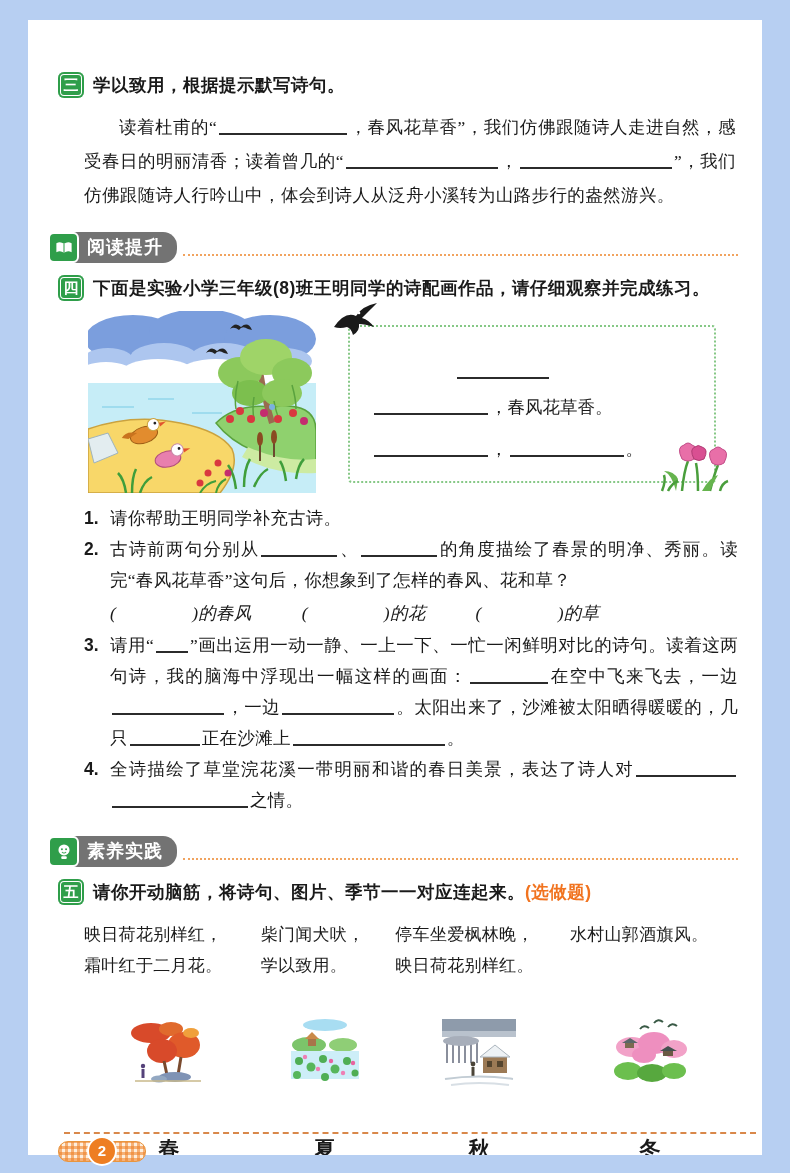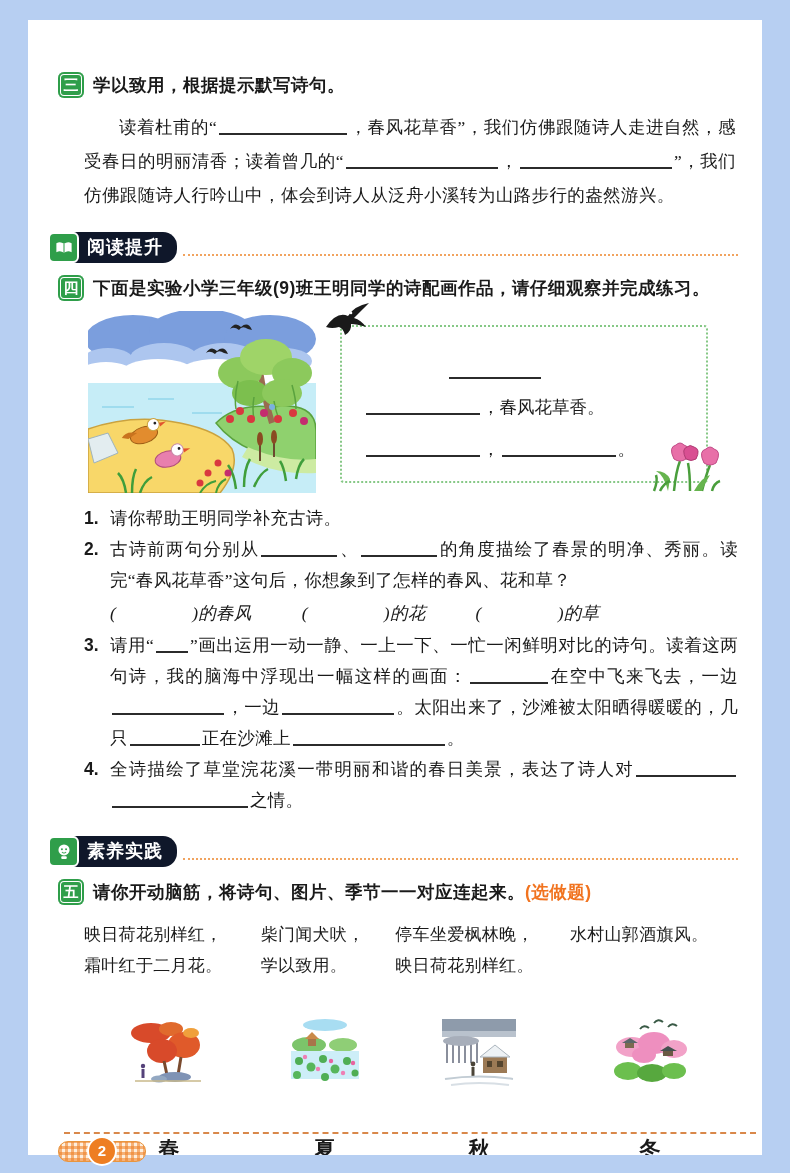--- a/index.html
+++ b/index.html
@@ -23,39 +23,39 @@
     font-family:"Liberation Sans","DejaVu Sans",sans-serif;font-weight:bold;
     font-size:17.5px;line-height:26px;letter-spacing:.5px;
   }
   
   .badge-row{display:flex;align-items:center;margin:20px 0 12px -10px;}
   .badge-icon{
     position:relative;z-index:2;width:27px;height:27px;background:#2f9e4a;border-radius:6px;
     display:flex;align-items:center;justify-content:center;border:2px solid #fff;
   }
   .badge-pill{
-    position:relative;z-index:1;margin-left:-8px;background:#0f172a;color:#fff;
+    position:relative;z-index:1;margin-left:-8px;background:#737373;color:#fff;
     font-family:"Liberation Sans","DejaVu Sans",sans-serif;font-weight:bold;font-size:18px;
     padding:3px 14px 4px 16px;border-radius:6px 14px 14px 6px;letter-spacing:1px;text-align:center;
   }
   .leader{flex:1;border-bottom:2.5px dotted #f1a35f;margin:14px 0 0 6px;}
   
   .para{
     margin:12px 2px 14px 26px;font-size:17.5px;line-height:34px;
     text-indent:2em;text-align:justify;letter-spacing:.4px;
   }
   .blank{display:inline-block;border-bottom:2px solid #2b2b2b;height:15px;vertical-align:-2px;margin:0 2px;}
   .gap{display:inline-block;}
   .orange-text{color:#f1731f;}
   .q{display:flex;margin-left:26px;font-size:17.5px;line-height:31px;}
   .q-num{flex:0 0 26px;font-weight:bold;font-family:"Liberation Sans","DejaVu Sans",sans-serif;}
   .q-body{flex:1;text-align:justify;letter-spacing:.3px;}
   .q-sub{line-height:34px;font-style:italic;}
   
-  .figure-row{display:flex;margin:10px 0 10px 30px;gap:24px;}
+  .figure-row{display:flex;margin:10px 0 10px 30px;gap:32px;}
   .scene{flex:0 0 auto;}
   .poem-box-wrap{position:relative;margin-top:14px;}
   .poem-box{
     width:368px;height:158px;border:2px dotted #86c886;border-radius:4px;
     position:relative;box-sizing:border-box;
   }
   .pb-line{position:absolute;left:22px;font-size:17.5px;}
   .pb-line1{top:34px;left:105px;}
   .pb-line2{top:68px;}
   .pb-line3{top:110px;}
@@ -103,21 +103,21 @@
         <path d="M2,4 Q8,1 13,5 Q18,1 24,4 V17 Q18,14 13,18 Q8,14 2,17 Z" fill="#fff"></path>
         <line x1="13" y1="5" x2="13" y2="18" stroke="#2f9e4a" stroke-width="1.5"></line>
       </svg>
     </div>
     <div class="badge-pill">阅读提升</div>
     <div class="leader"></div>
   </div>
 
   <div class="sec-head">
     <div class="num-badge">四</div>
-    <div class="sec-title">下面是实验小学三年级(9)班王明同学的诗配画作品，请仔细观察并完成练习。</div>
+    <div class="sec-title">下面是实验小学三年级(8)班王明同学的诗配画作品，请仔细观察并完成练习。</div>
   </div>
 
   <div class="figure-row">
 
     <svg class="scene" width="228" height="182" viewBox="0 0 228 182">
       <g>
         <ellipse cx="45" cy="28" rx="48" ry="24" fill="#7b9edd"></ellipse>
         <ellipse cx="113" cy="20" rx="52" ry="22" fill="#7b9edd"></ellipse>
         <ellipse cx="182" cy="28" rx="46" ry="24" fill="#7b9edd"></ellipse>
         <ellipse cx="20" cy="50" rx="26" ry="13" fill="#adc6ef"></ellipse>

